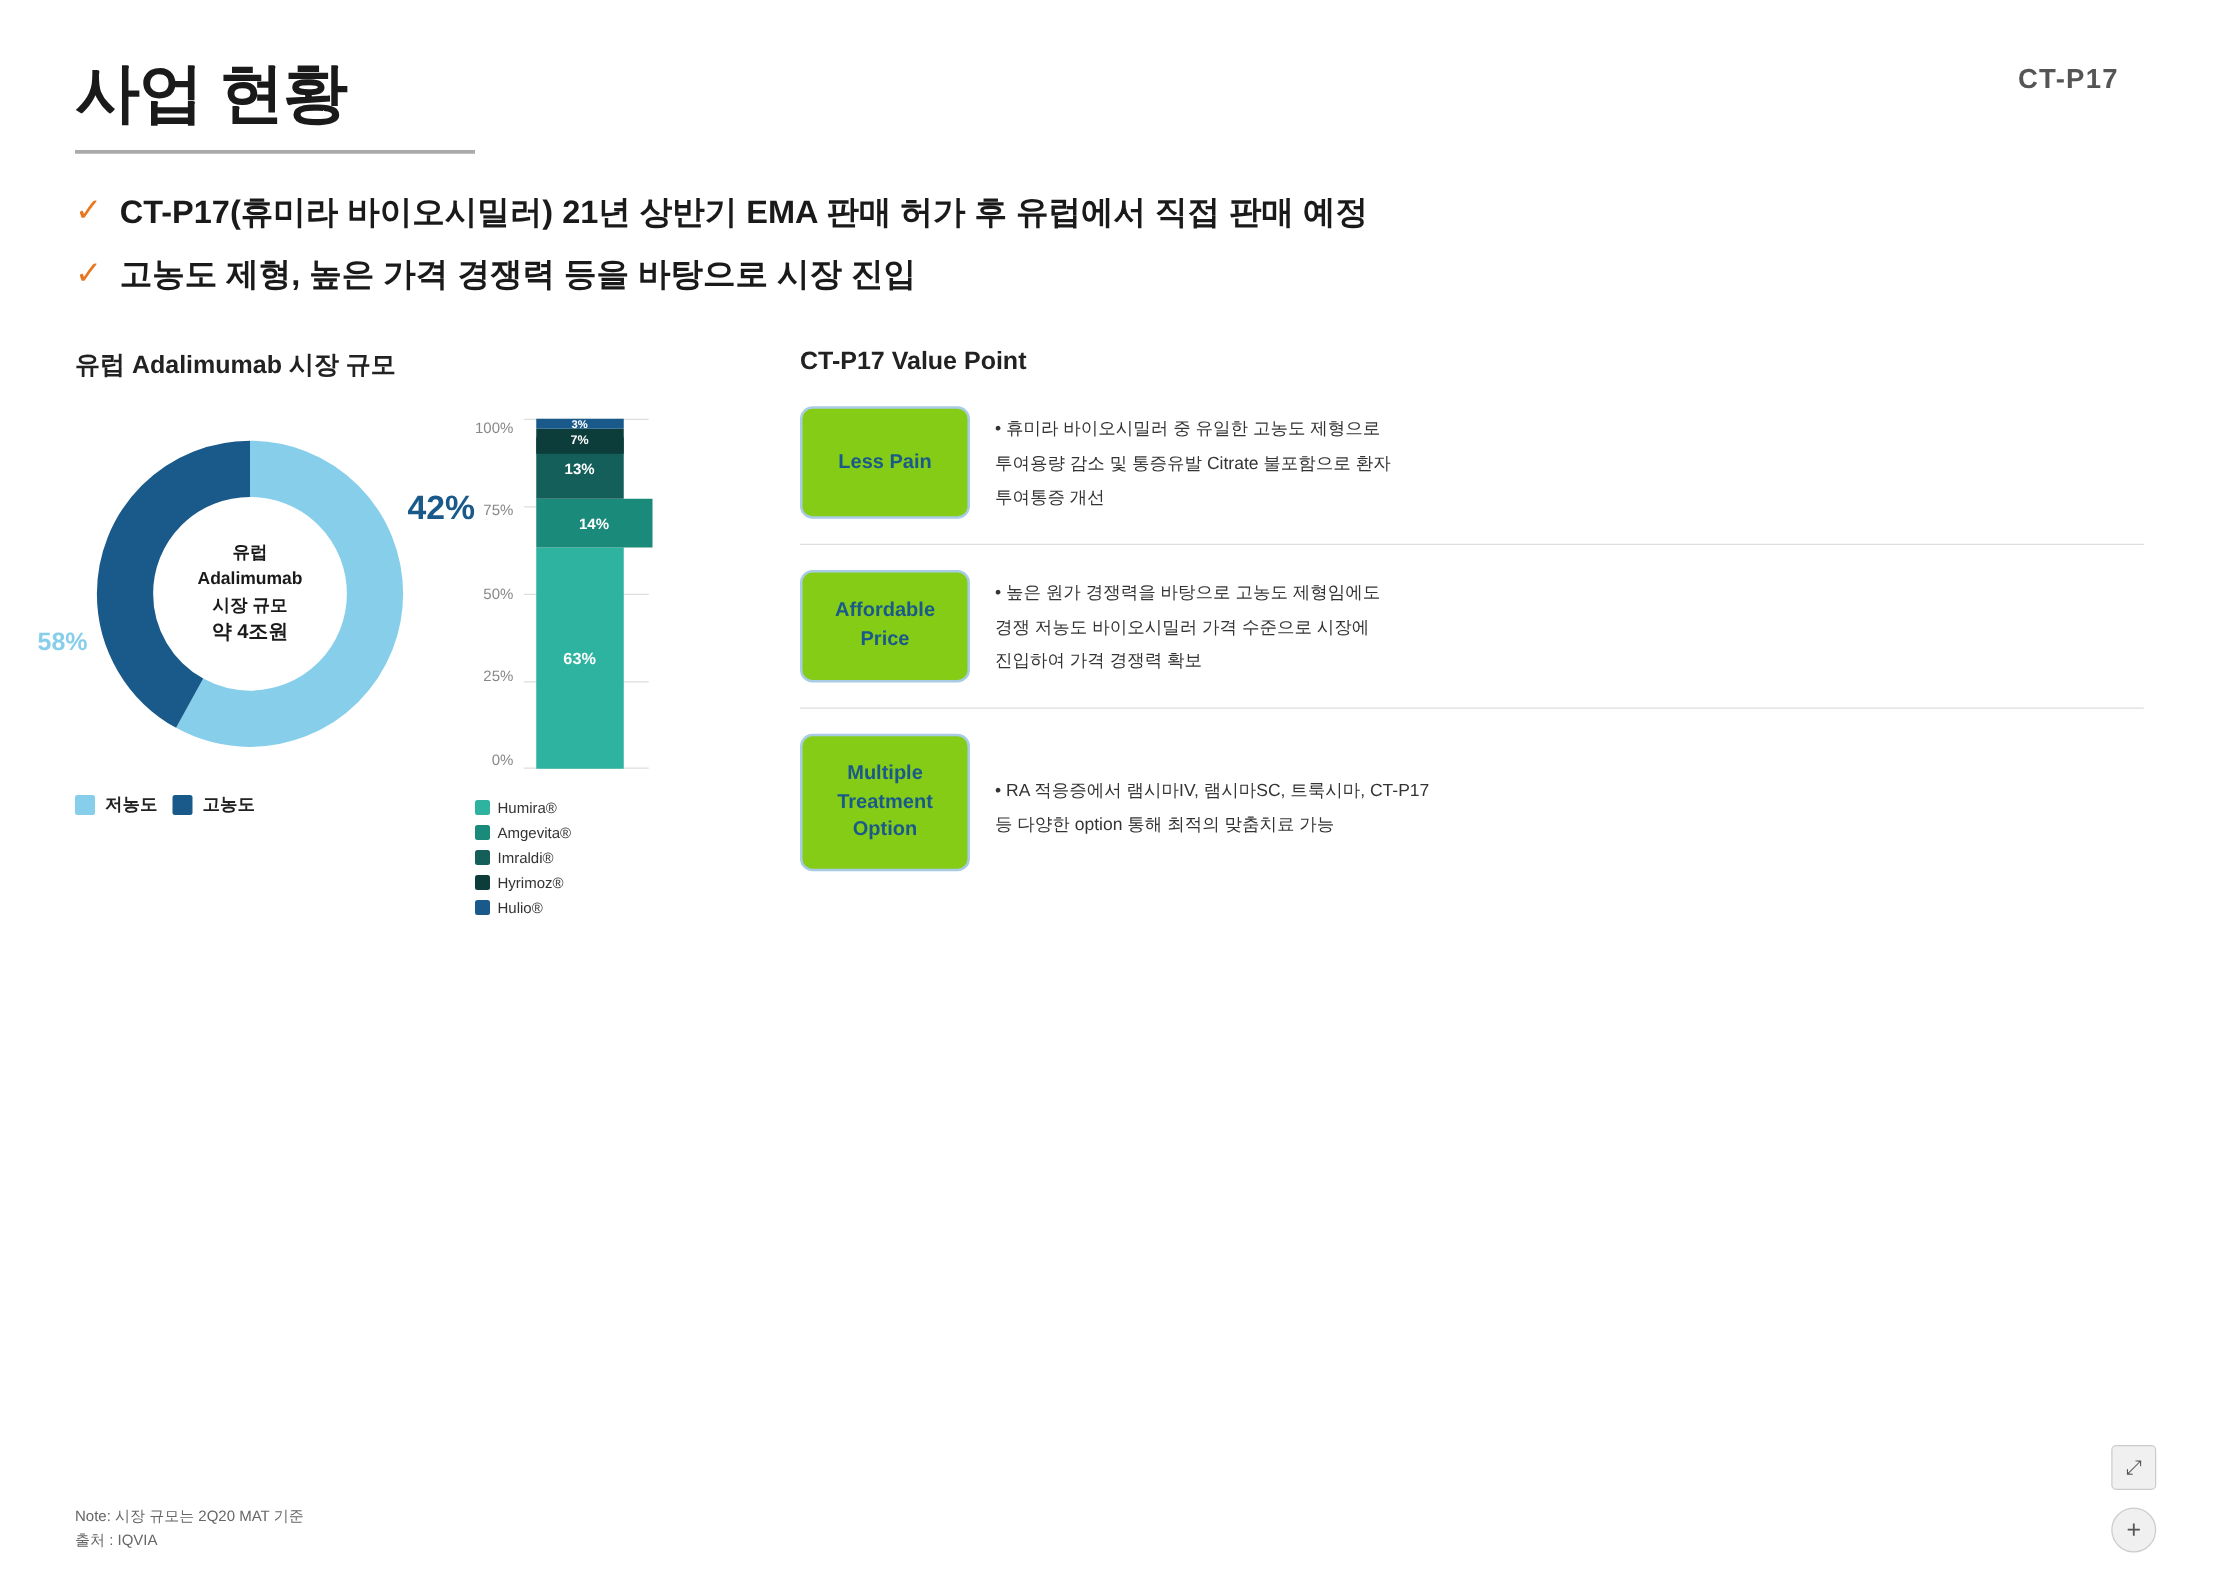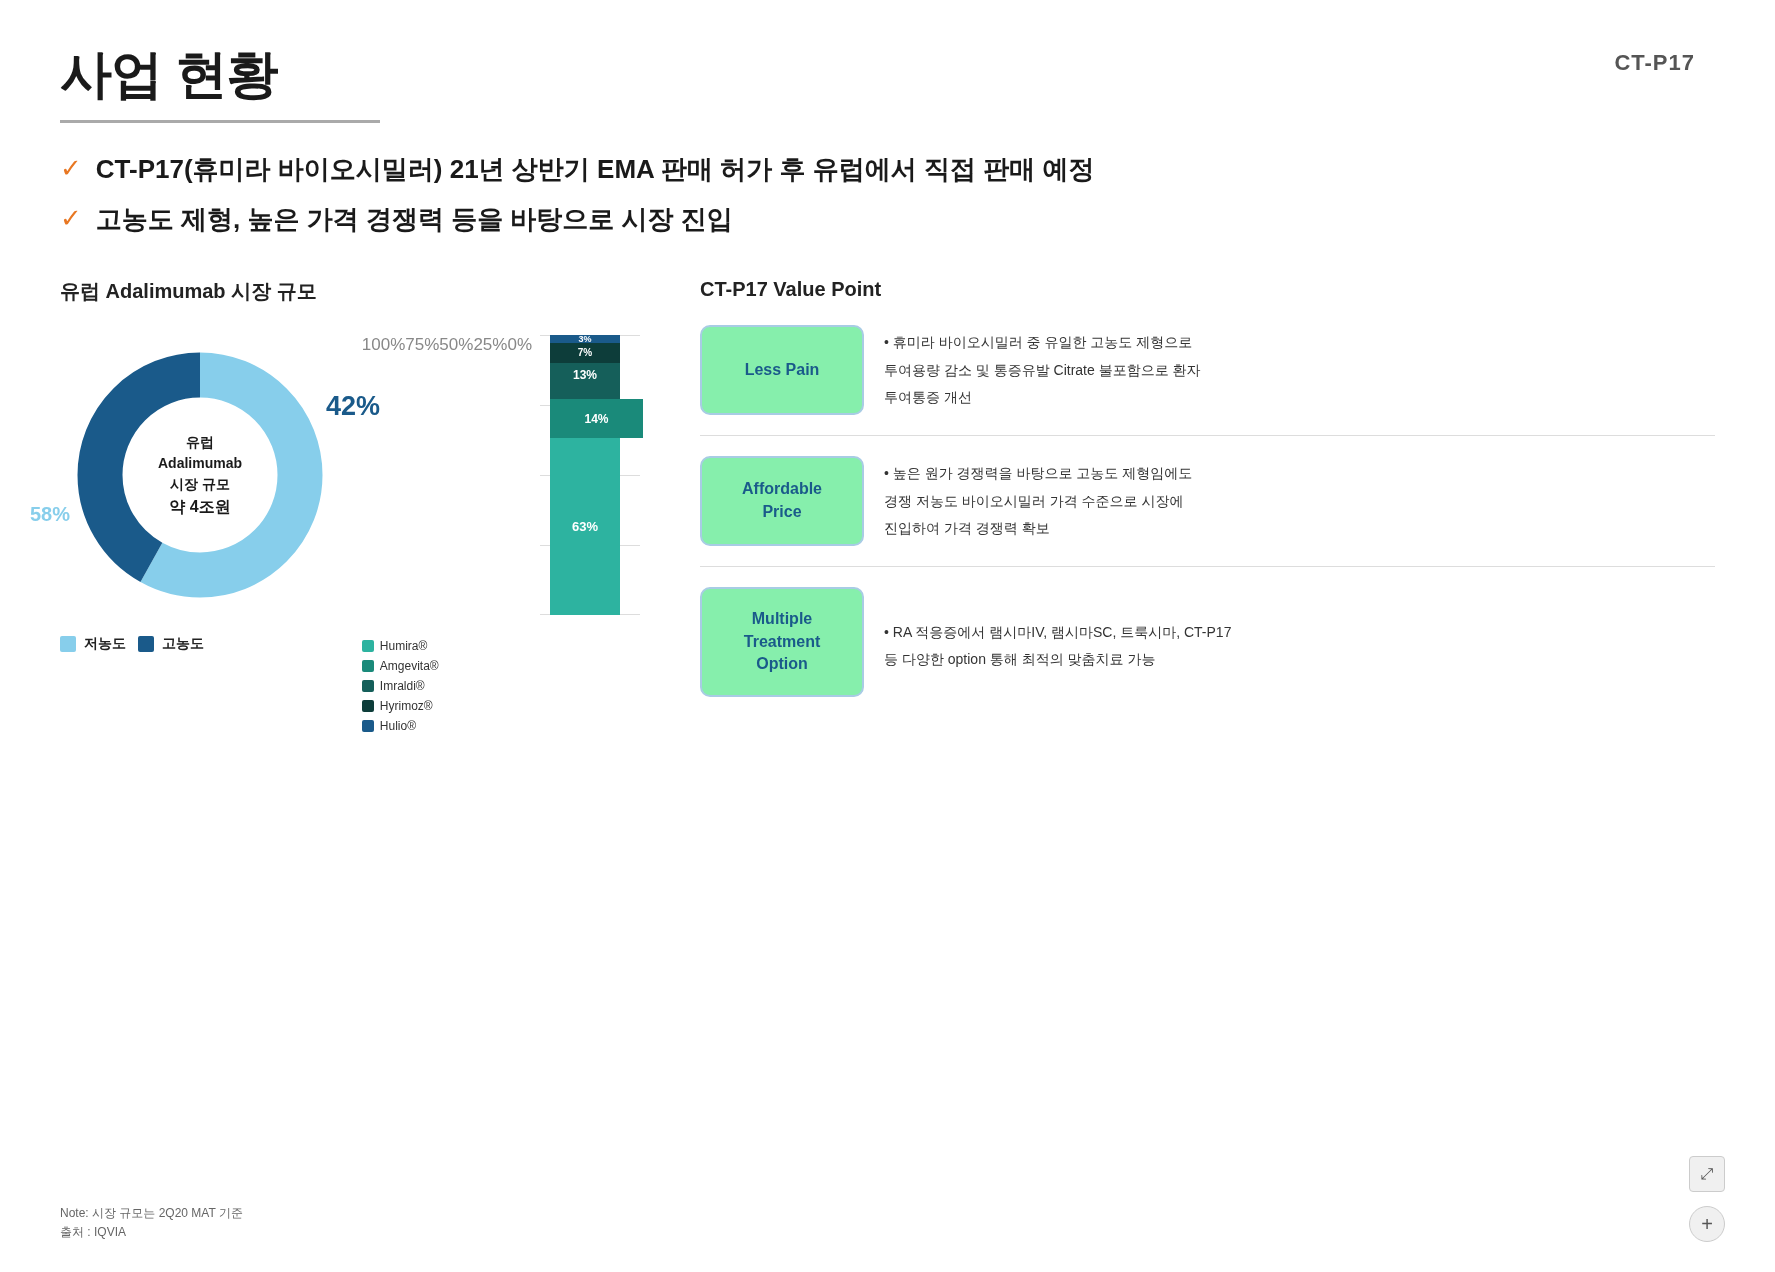--- a/index.html
+++ b/index.html
@@ -50,21 +50,20 @@
       flex-shrink: 0;
     }
     .bullet-text {
       font-size: 26px;
       font-weight: 700;
       color: #1a1a1a;
       line-height: 1.4;
     }
     .main-content {
       display: flex;
-      gap: 60px;
     }
     .left-panel {
       width: 580px;
       flex-shrink: 0;
     }
     .right-panel {
       flex: 1;
     }
     .section-subtitle {
       font-size: 20px;
@@ -135,23 +134,23 @@
       display: flex;
       gap: 20px;
       margin-bottom: 20px;
       padding-bottom: 20px;
       border-bottom: 1px solid #ddd;
     }
     .vp-card:last-child {
       border-bottom: none;
     }
     .vp-box {
-      width: 164px;
+      width: 136px;
       min-height: 90px;
-      background: #86efac;
+      background: #84cc16;
       border: 2px solid #a8cce4;
       border-radius: 10px;
       display: flex;
       align-items: center;
       justify-content: center;
       flex-shrink: 0;
       padding: 12px;
     }
     .vp-box-label {
       font-size: 16px;
@@ -287,21 +286,21 @@
           <div class="donut-legend-item">
             <div class="donut-legend-dot" style="background:#1a5a8a;"></div>
             <span>고농도</span>
           </div>
         </div>
       </div>
 
       <div style="display:flex; flex-direction:column; align-items:flex-start; margin-left:10px;">
         <div style="display:flex; align-items:flex-end; gap:0;">
 
-          <div style="display:flex; justify-content:space-between; height:280px; text-align:right; font-size:17px; color:#888; margin-right:8px; padding-bottom:0;">
+          <div style="display:flex; flex-direction:column; justify-content:space-between; height:280px; text-align:right; font-size:12px; color:#888; margin-right:8px; padding-bottom:0;">
             <span>100%</span>
             <span>75%</span>
             <span>50%</span>
             <span>25%</span>
             <span>0%</span>
           </div>
 
           <div style="position:relative; width:100px; height:280px;">
 
             <div style="position:absolute; top:0; left:0; right:0; height:1px; background:#ddd;"></div>

